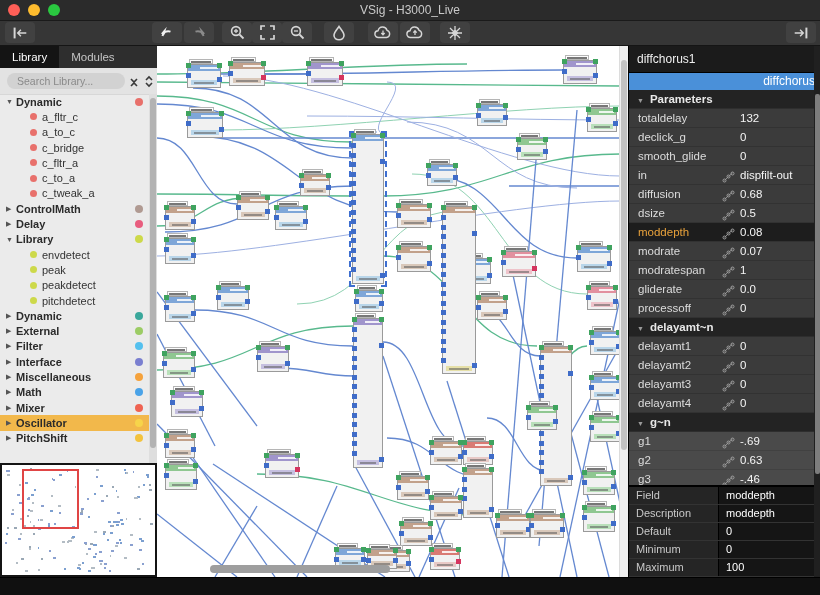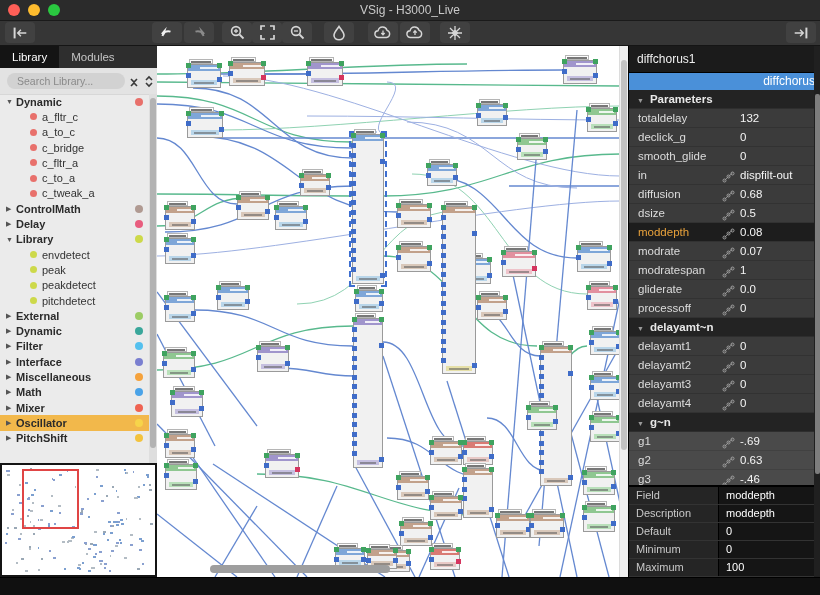--- a/index.html
+++ b/index.html
@@ -253,27 +253,27 @@
         <div class="trow">
           <span class="bullet" style="background:#cdd94a"></span>
           <span class="leaf">peakdetect</span>
         </div>
         <div class="trow">
           <span class="bullet" style="background:#cdd94a"></span>
           <span class="leaf">pitchdetect</span>
         </div>
         <div class="trow">
           <span class="disc">▶</span>
+          <span class="cat">Dynamic</span>
+          <span class="dot" style="background:#3aa79b"></span>
+        </div>
+        <div class="trow">
+          <span class="disc">▶</span>
           <span class="cat">External</span>
           <span class="dot" style="background:#9ccc65"></span>
-        </div>
-        <div class="trow">
-          <span class="disc">▶</span>
-          <span class="cat">Dynamic</span>
-          <span class="dot" style="background:#3aa79b"></span>
         </div>
         <div class="trow">
           <span class="disc">▶</span>
           <span class="cat">Filter</span>
           <span class="dot" style="background:#54c0ee"></span>
         </div>
         <div class="trow">
           <span class="disc">▶</span>
           <span class="cat">Interface</span>
           <span class="dot" style="background:#7a7fd0"></span>

